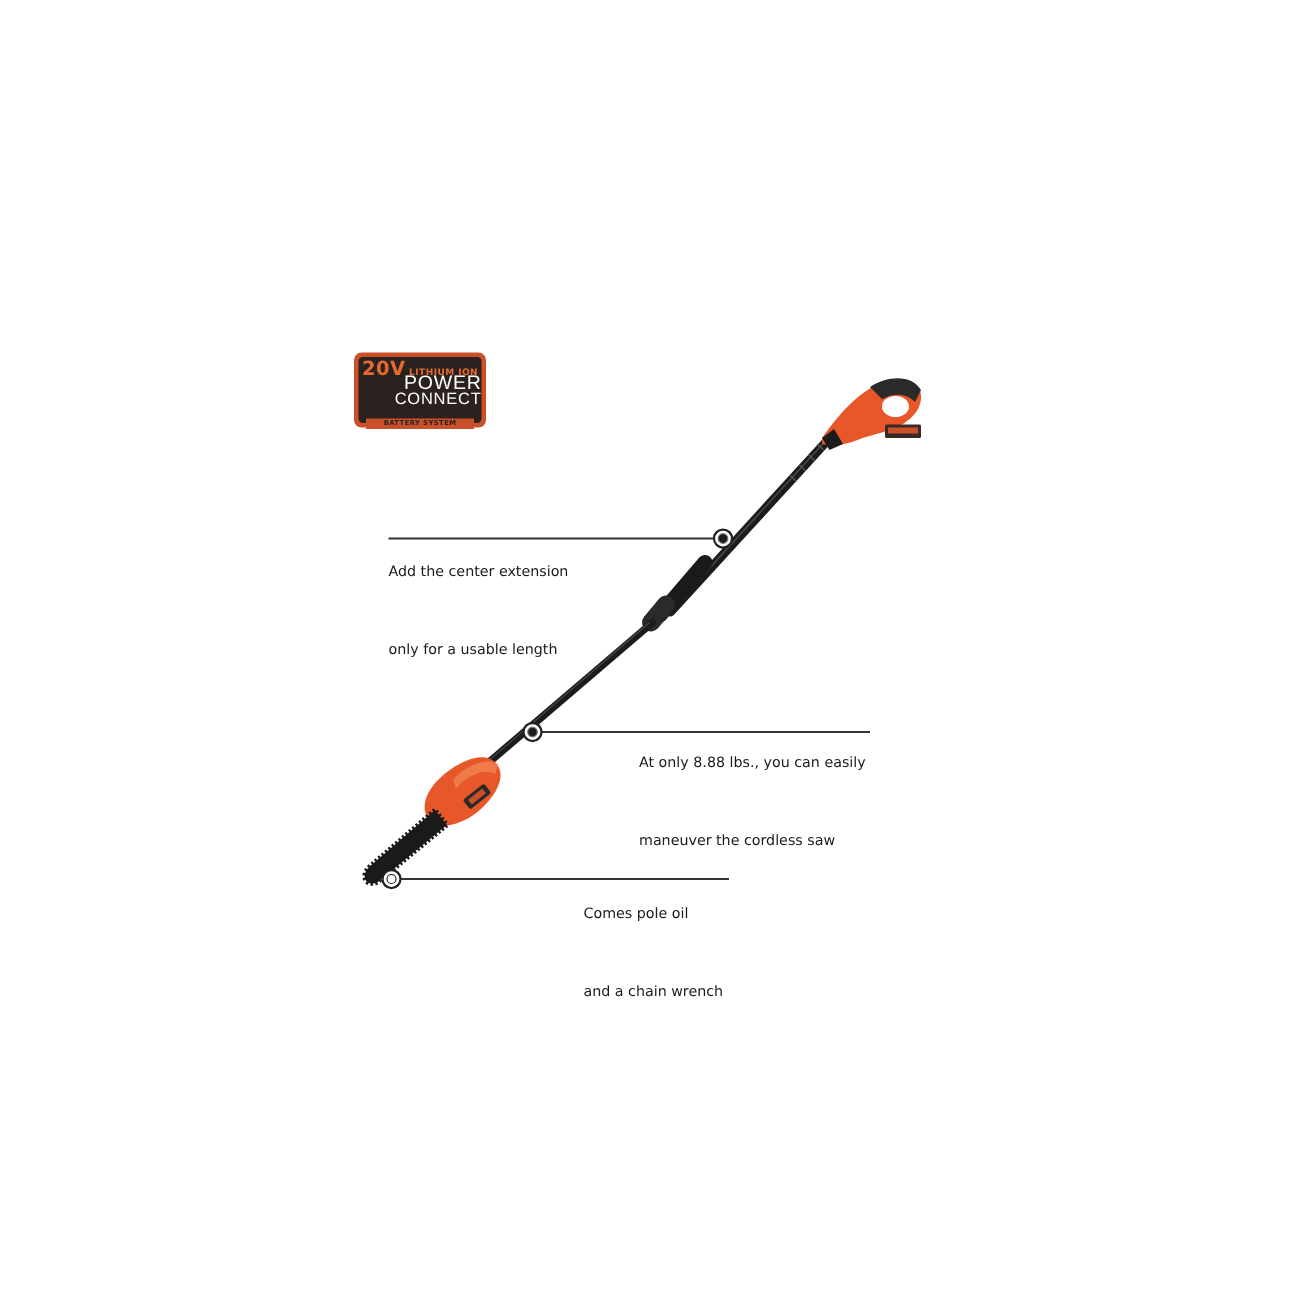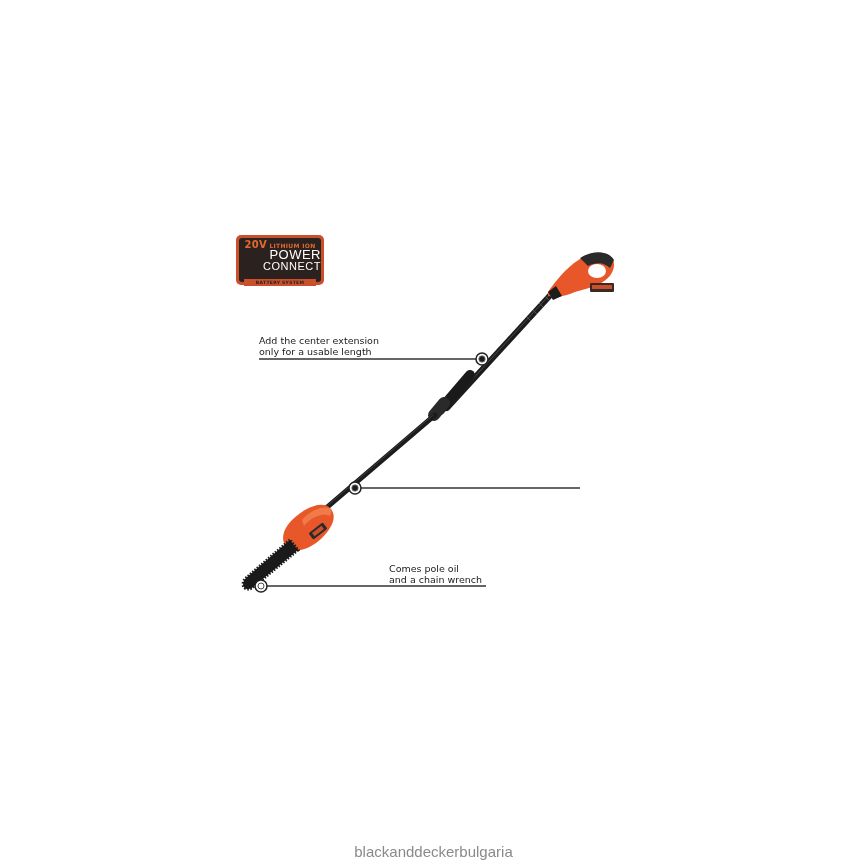--- a/index.html
+++ b/index.html
@@ -8,36 +8,36 @@
     .canvas { position: absolute; left: 0; top: 0; width: 867px; height: 867px; }
     svg.art { position: absolute; left: 0; top: 0; }
 
     .badge { position: absolute; left: 236px; top: 235px; width: 88px; height: 50px;
              background: #c8502a; border-radius: 5px; }
     .badge-inner { position: absolute; left: 3px; top: 3px; right: 3px; bottom: 3px;
                    background: #2b2220; border-radius: 3px; }
     .badge-top { position: absolute; left: 0; right: 0; top: 1px; text-align: center;
                  font-size: 6px; font-weight: bold; color: #e36a2e; letter-spacing: 0.3px;
                  font-family: "DejaVu Sans", sans-serif; }
-    .badge-top .volt { font-size: 10px; }
+    .badge-top .volt { font-size: 13px; }
     .badge-power { position: absolute; left: 0; right: 0; top: 10px; text-align: right;
                    font-size: 13px; color: #ffffff; letter-spacing: 0.5px; line-height: 13px;
                    font-family: "Liberation Sans", sans-serif; }
     .badge-connect { position: absolute; left: 0; right: 0; top: 22px; text-align: right;
                      font-size: 11px; color: #ffffff; letter-spacing: 0.5px; line-height: 12px;
                      font-family: "Liberation Sans", sans-serif; }
     .badge-bottom { position: absolute; left: 0; right: 0; bottom: 0px; text-align: center;
                     font-size: 4.5px; font-weight: bold; color: #2b2220; letter-spacing: 0.3px;
                     font-family: "DejaVu Sans", sans-serif; }
     .badge-bottom-strip { position: absolute; left: 8px; right: 8px; bottom: -1px; height: 7px;
                           background: #c8502a; }
 
     .callout { position: absolute; font-size: 9.5px; line-height: 11px; color: #1a1a1a;
                font-family: "DejaVu Sans", sans-serif; }
-    .callout div { white-space: nowrap; }
+    .callout div { white-space: nowrap; margin-top: 41px; }
     .c1 { left: 259px; top: 335px; }
     .c2 { left: 426px; top: 462px; }
     .c3 { left: 389px; top: 563px; }
 
     .watermark { position: absolute; left: 0; right: 0; top: 843px; text-align: center;
                  font-size: 15px; color: #8a8a8a; font-family: "Liberation Sans", sans-serif; }
   </style>
 </head>
 <body>
 
@@ -104,19 +104,22 @@
       <div class="badge-connect">CONNECT</div>
     </div>
     <div class="badge-bottom-strip"></div>
     <div class="badge-bottom">BATTERY SYSTEM</div>
   </div>
 
   <div class="callout c1">
     <div>Add the center extension</div>
     <div>only for a usable length</div>
   </div>
+  <div class="callout c2">
+    <div>At only 8.88 lbs., you can easily</div>
+    <div>maneuver the cordless saw</div>
+  </div>
   <div class="callout c3">
     <div>Comes pole oil</div>
     <div>and a chain wrench</div>
   </div>
 
-  <div class="watermark">blackanddeckerbulgaria</div>
 </div>
 
 </body></html>

